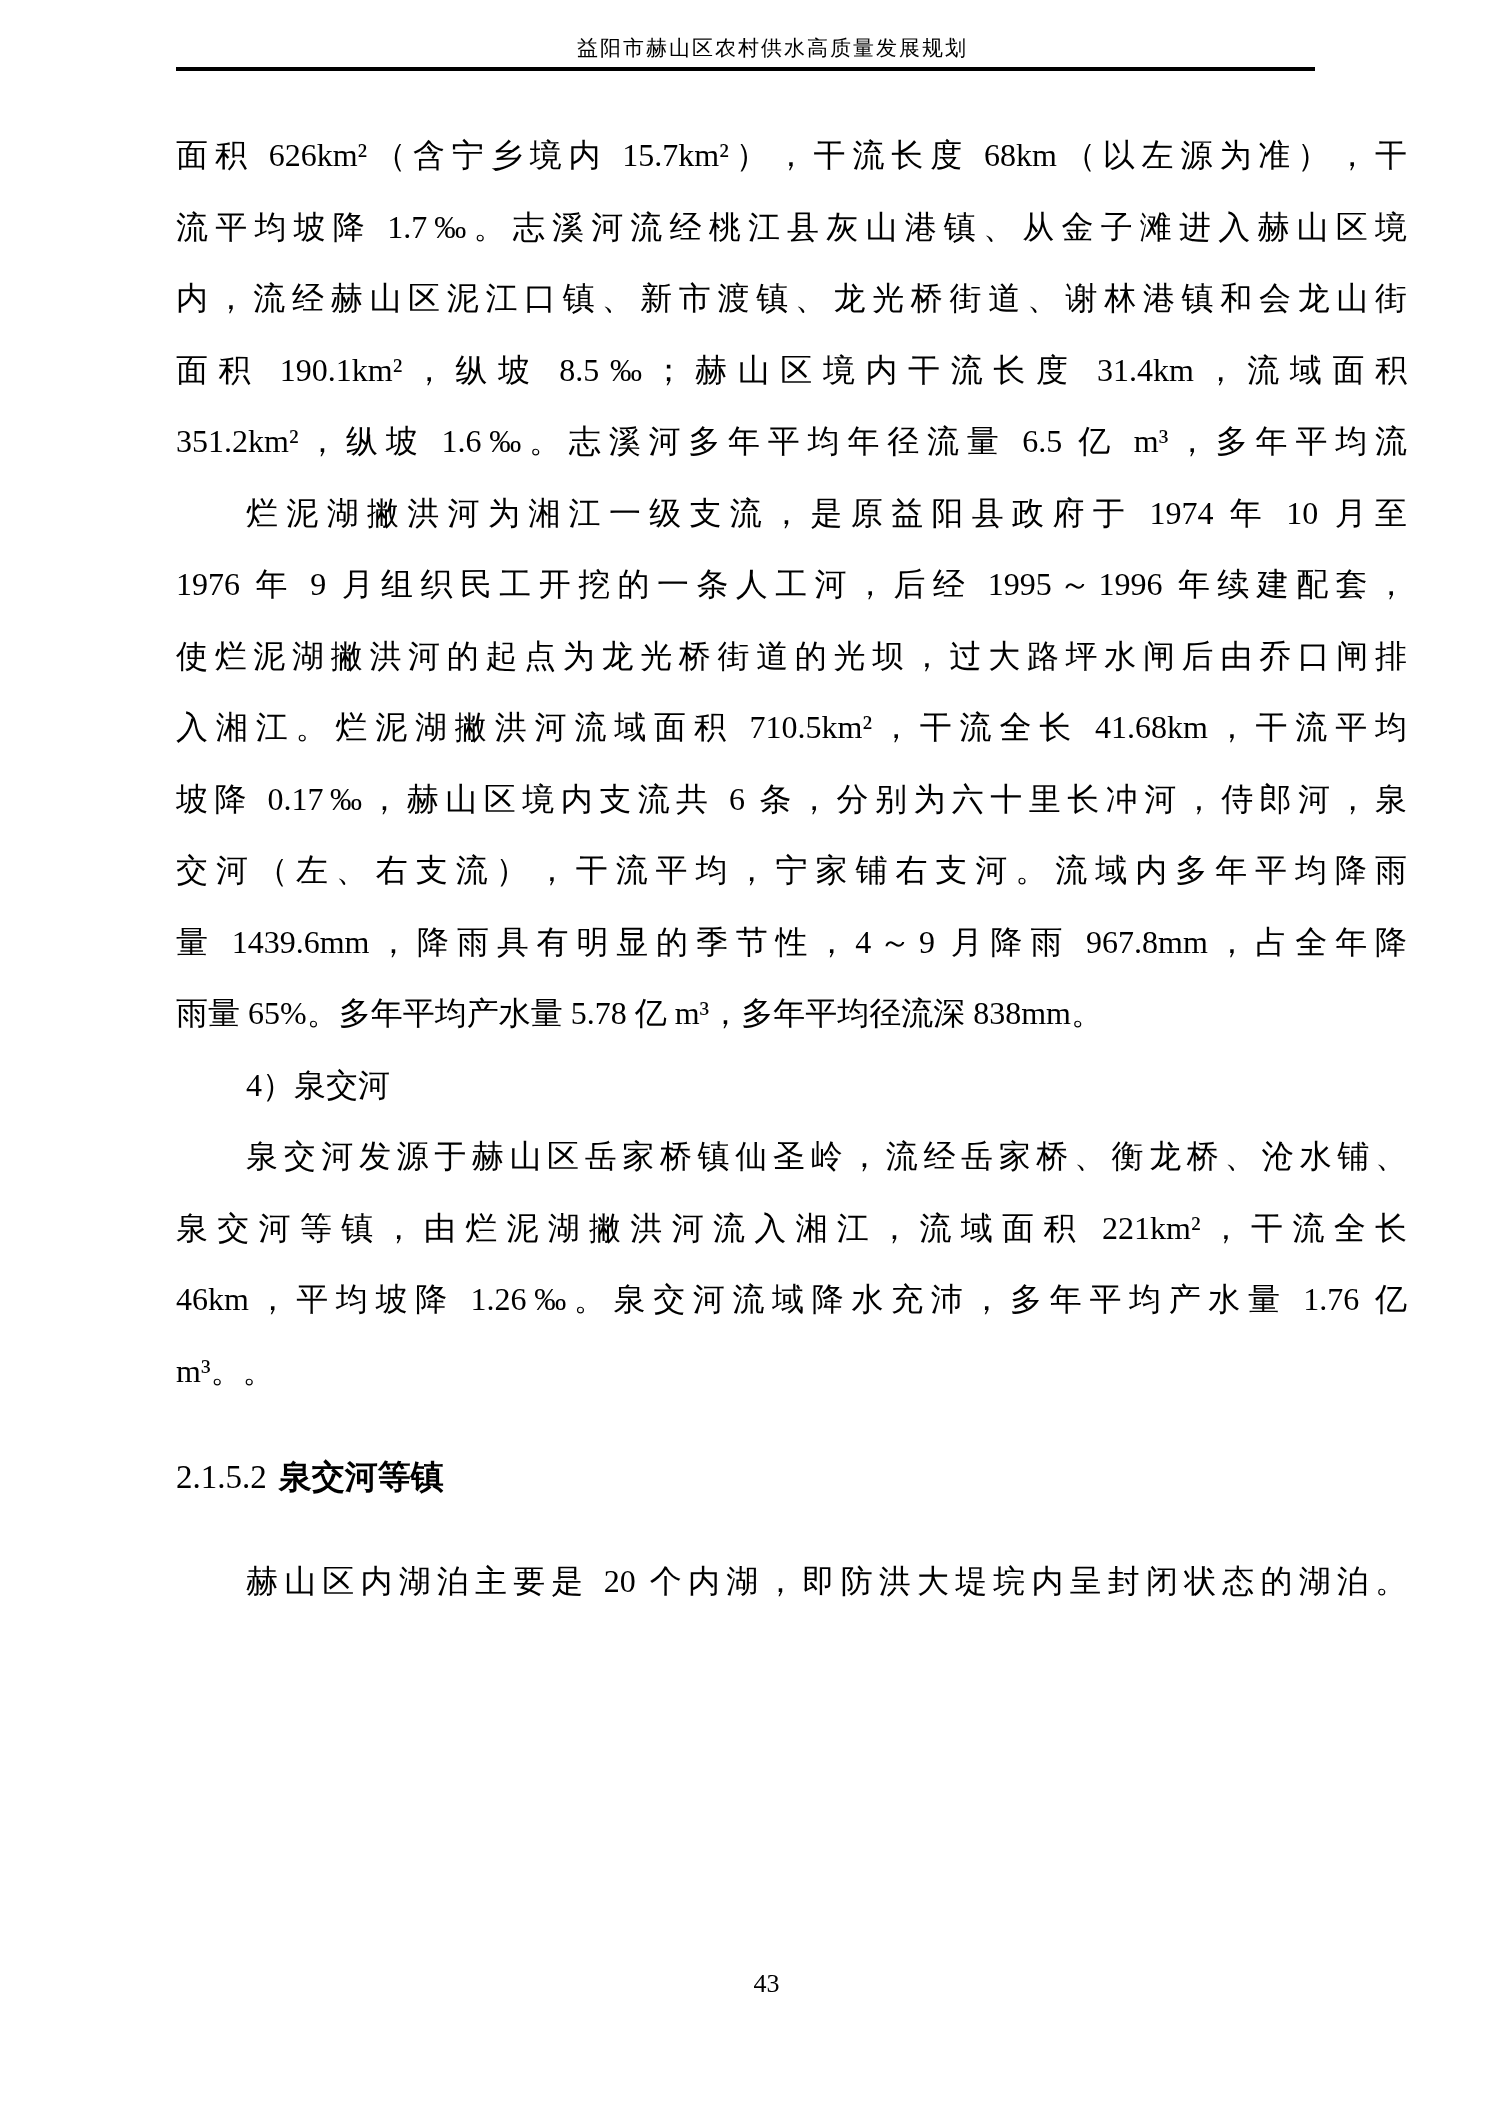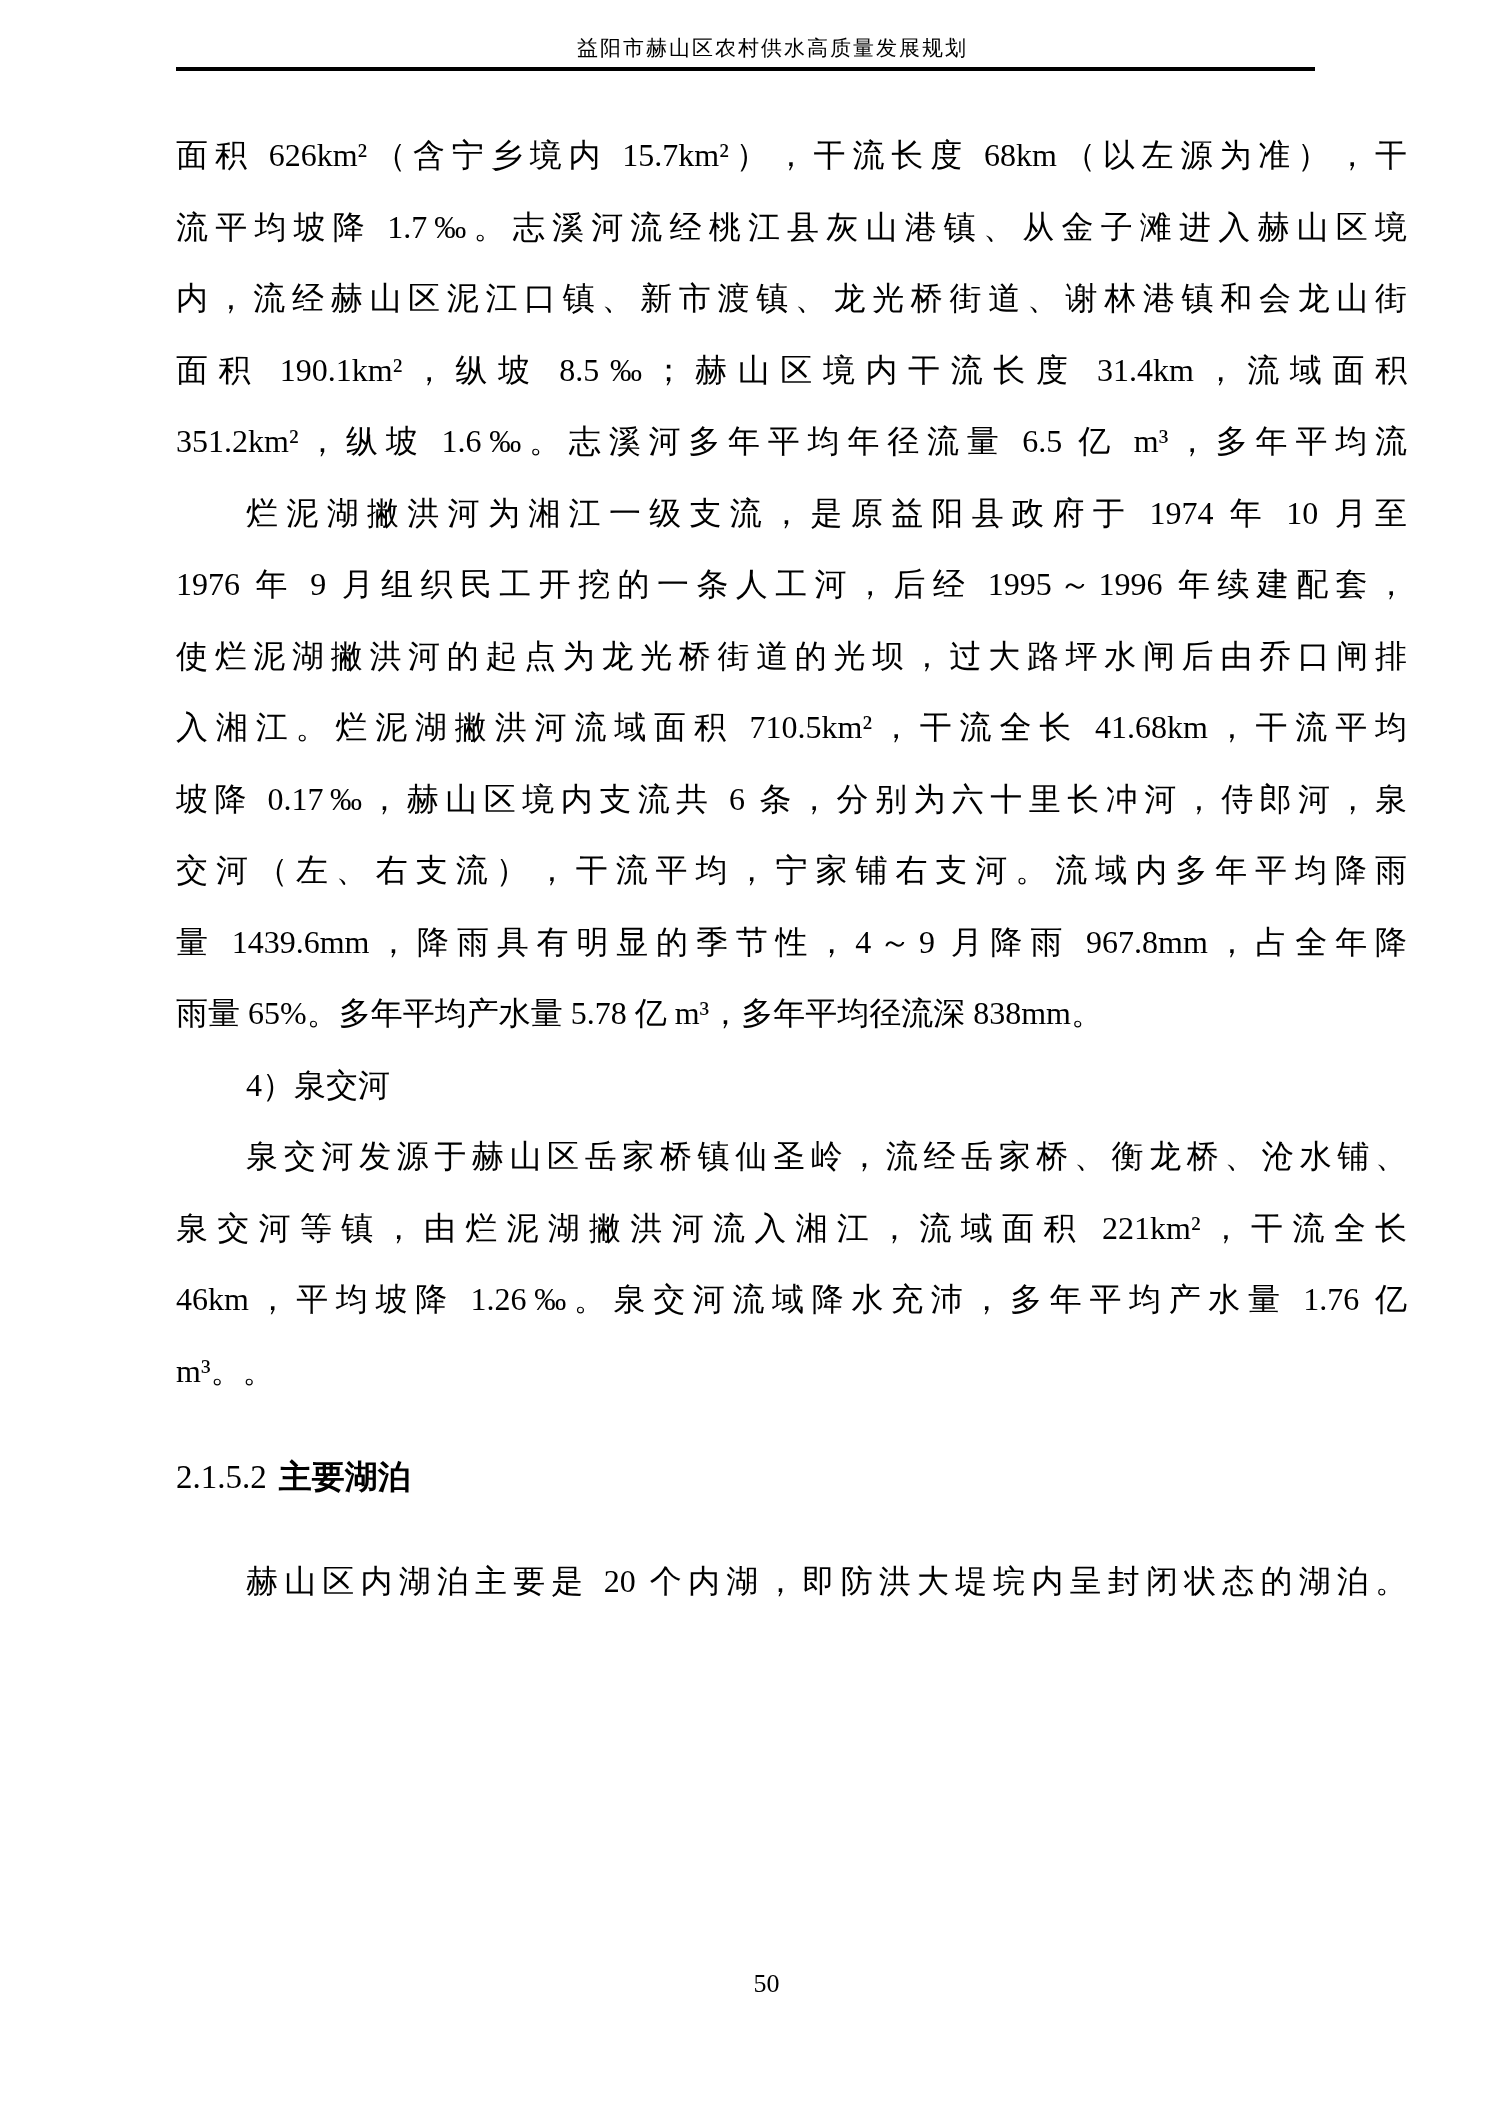--- a/index.html
+++ b/index.html
@@ -86,22 +86,22 @@
   <div class="bl">量 1439.6mm，降雨具有明显的季节性，4～9 月降雨 967.8mm，占全年降</div>
   <div class="bl end">雨量 65%。多年平均产水量 5.78 亿 m³，多年平均径流深 838mm。</div>
   <div class="bl ind end">4）泉交河</div>
   <div class="bl ind">泉交河发源于赫山区岳家桥镇仙圣岭，流经岳家桥、衡龙桥、沧水铺、</div>
   <div class="bl">泉交河等镇，由烂泥湖撇洪河流入湘江，流域面积 221km²，干流全长</div>
   <div class="bl">46km，平均坡降 1.26‰。泉交河流域降水充沛，多年平均产水量 1.76 亿</div>
   <div class="bl end">m³。。</div>
 </div>
 
 <div class="heading">
-  <span class="num">2.1.5.2</span><span class="txt">主要湖泊</span>
+  <span class="num">2.1.5.2</span><span class="txt">泉交河等镇</span>
 </div>
 
 <div class="doc closing">
   <div class="bl ind">赫山区内湖泊主要是 20 个内湖，即防洪大堤垸内呈封闭状态的湖泊。</div>
 </div>
 
 <div class="pageno">
-  <span>50</span>
+  <span>43</span>
 </div>
 
 </body></html>

